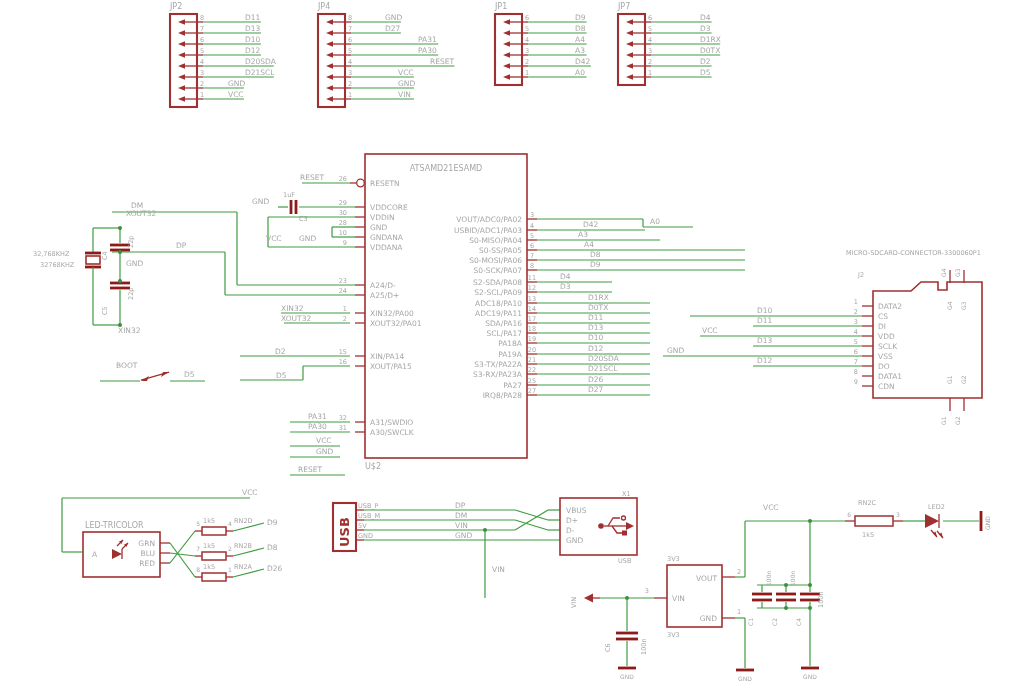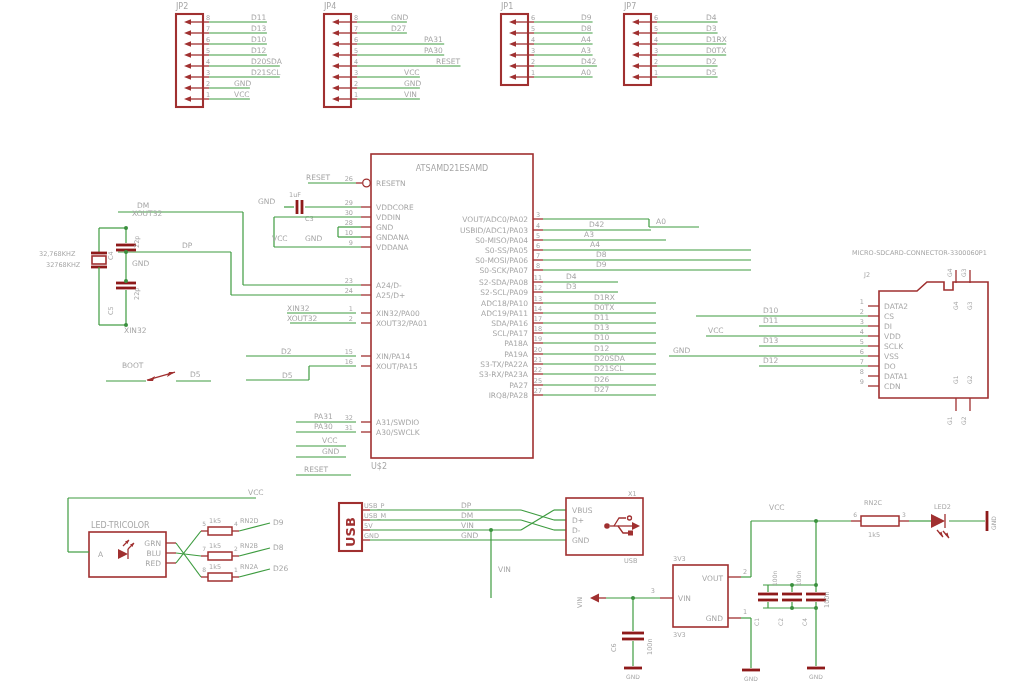--- a/index.html
+++ b/index.html
@@ -1,16 +1,16 @@
 <!DOCTYPE html>
 <html><head>
 <meta charset="utf-8">
 <style>
   html,body{margin:0;padding:0;background:#ffffff;}
-  .canvas{position:relative;width:1000px;height:688px;background:#fff;overflow:hidden;margin-left:6px;}
+  .canvas{position:relative;width:1000px;height:688px;background:#fff;overflow:hidden;}
   svg{position:absolute;left:0;top:0;}
   svg text{font-family:"DejaVu Sans", sans-serif;fill:#a6a6a6;}
   .w{stroke:#3e9c40;stroke-width:1.2;fill:none;}
   .r{stroke:#a03030;stroke-width:1.3;fill:none;}
   .r2{stroke:#a03030;stroke-width:1.5;fill:none;}
   .rt{stroke:#a03030;stroke-width:2.1;fill:none;}
   .rt1{stroke:#a03030;stroke-width:1.6;fill:none;}
   .pl{stroke:#8e1a1a;stroke-width:2.8;fill:none;}
   .fr{fill:#a03030;stroke:none;}
   .dot{fill:#3a8f3e;stroke:none;}

